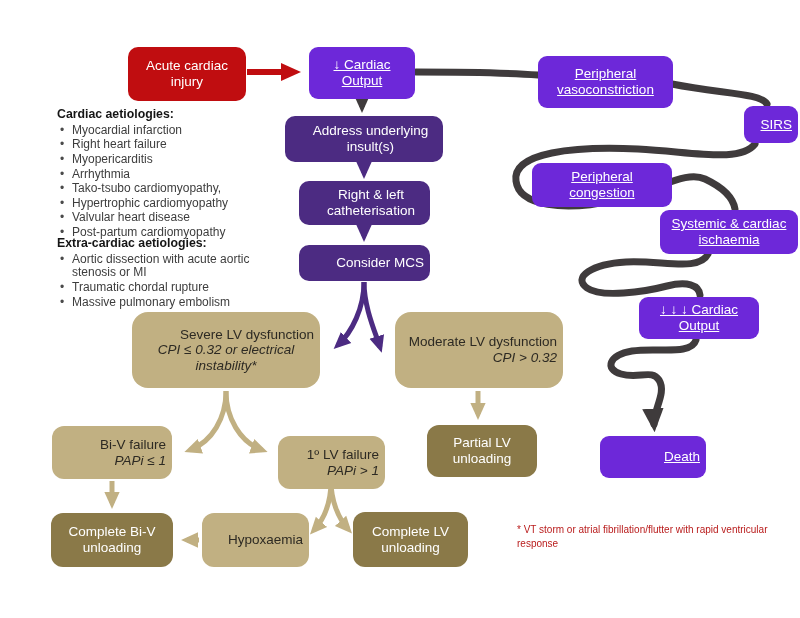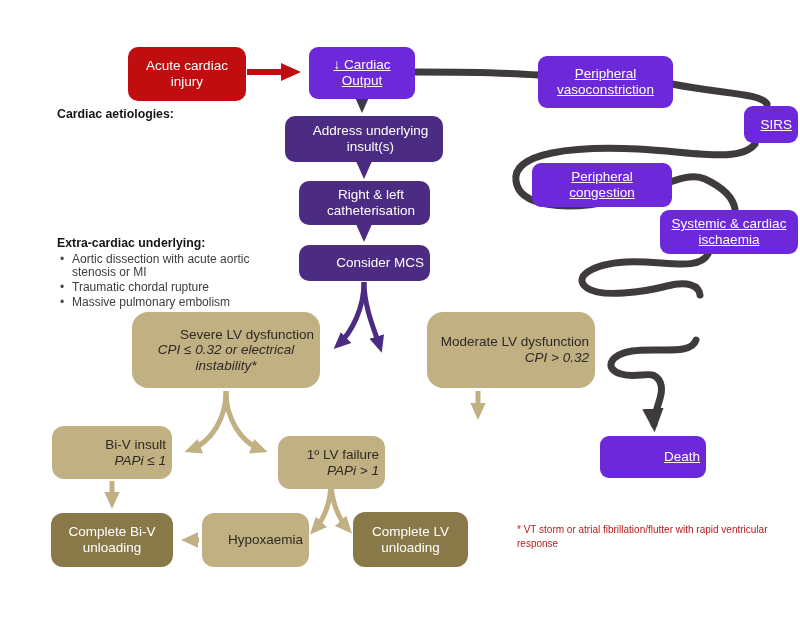--- a/index.html
+++ b/index.html
@@ -86,67 +86,83 @@
   </div>
   <div class="box dark" style="left:744px; top:106px; width:54px; height:37px;">
     <span>SIRS</span>
   </div>
   <div class="box dark" style="left:532px; top:163px; width:140px; height:44px;">
     <span>Peripheral congestion</span>
   </div>
   <div class="box dark" style="left:660px; top:210px; width:138px; height:44px;">
     <span>Systemic &amp; cardiac ischaemia</span>
   </div>
+  <div class="box dark" style="left:639px; top:297px; width:120px; height:42px;">
+    <span>↓ ↓ ↓ Cardiac Output</span>
+  </div>
   <div class="box dark" style="left:600px; top:436px; width:106px; height:42px;padding-left:16px;">
     <span>Death</span>
   </div>
 
   <div class="box purple" style="left:285px; top:116px; width:158px; height:46px;">
     <span>Address underlying insult(s)</span>
   </div>
   <div class="box purple" style="left:299px; top:181px; width:131px; height:44px;">
     <span>Right &amp; left catheterisation</span>
   </div>
   <div class="box purple" style="left:299px; top:245px; width:131px; height:36px;">
     <span>Consider MCS</span>
   </div>
 
   <div class="box tan" style="left:132px; top:312px; width:188px; height:76px;">
     <span class="ttl">Severe LV dysfunction</span>
     <span class="sub">CPI ≤ 0.32 or electrical instability*</span>
   </div>
-  <div class="box tan" style="left:395px; top:312px; width:168px; height:76px;margin-left:32px;">
+  <div class="box tan" style="left:395px; top:312px; width:168px; height:76px;">
     <span class="ttl">Moderate LV dysfunction</span>
     <span class="sub">CPI &gt; 0.32</span>
   </div>
   <div class="box tan-sm" style="left:52px; top:426px; width:120px; height:53px;">
-    <span class="ttl">Bi-V insult</span>
+    <span class="ttl">Bi-V failure</span>
     <span class="sub">PAPi ≤ 1</span>
   </div>
   <div class="box tan-sm" style="left:278px; top:426px; width:107px; height:53px;margin-top:10px;">
     <span class="ttl">1º LV failure</span>
     <span class="sub">PAPi &gt; 1</span>
   </div>
   <div class="box tan-sm" style="left:202px; top:513px; width:107px; height:54px;">
     <span>Hypoxaemia</span>
   </div>
 
+  <div class="box olive" style="left:427px; top:425px; width:110px; height:52px;">
+    <span>Partial LV unloading</span>
+  </div>
   <div class="box olive" style="left:51px; top:513px; width:122px; height:54px;">
     <span>Complete Bi-V unloading</span>
   </div>
   <div class="box olive" style="left:353px; top:512px; width:115px; height:55px;">
     <span>Complete LV unloading</span>
   </div>
 
   <div class="aet" style="left:57px; top:108px;">
     <div class="aet-heading">Cardiac aetiologies:</div>
+    <ul>
+      <li>Myocardial infarction</li>
+      <li>Right heart failure</li>
+      <li>Myopericarditis</li>
+      <li>Arrhythmia</li>
+      <li>Tako-tsubo cardiomyopathy,</li>
+      <li>Hypertrophic cardiomyopathy</li>
+      <li>Valvular heart disease</li>
+      <li>Post-partum cardiomyopathy</li>
+    </ul>
   </div>
 
   <div class="aet" style="left:57px; top:237px; width:226px;">
-    <div class="aet-heading">Extra-cardiac underlying:</div>
+    <div class="aet-heading">Extra-cardiac aetiologies:</div>
     <ul>
       <li>Aortic dissection with acute aortic stenosis or MI</li>
       <li>Traumatic chordal rupture</li>
       <li>Massive pulmonary embolism</li>
     </ul>
   </div>
 
   <div class="footnote">* VT storm or atrial fibrillation/flutter with rapid ventricular response</div>
 
 </div>

